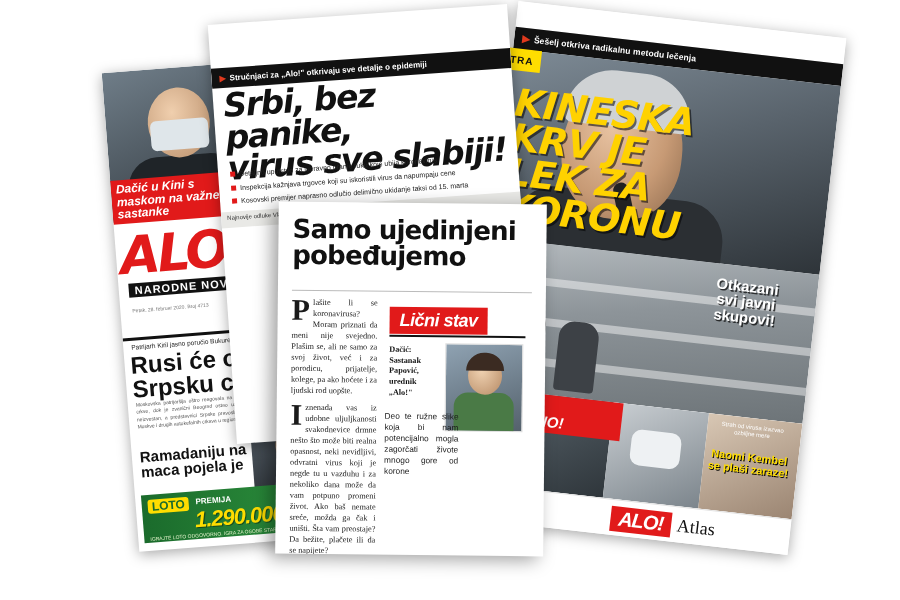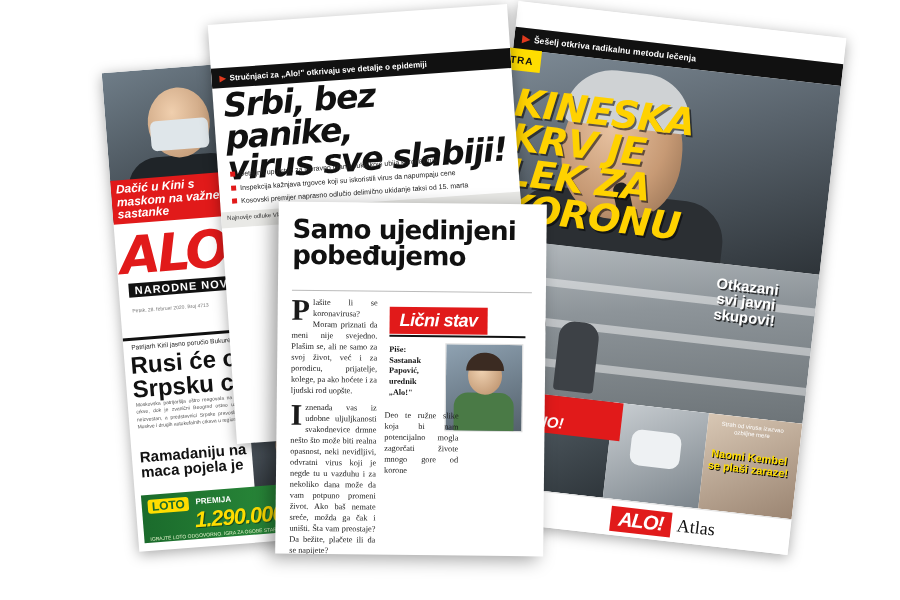--- a/index.html
+++ b/index.html
@@ -561,21 +561,21 @@
     float: left;
     font-size: 30px;
     line-height: 0.82;
     padding-right: 3px;
     font-weight: bold;
   }
   .f-col2 {
     position: absolute;
     left: 108px; top: 200px;
     width: 74px;
-    font-family: Liberation Serif, serif;
+    font-family: Liberation Sans, sans-serif;
     font-size: 8.3px;
     line-height: 1.32;
     color: #1a1a1a;
     text-align: justify;
   }
   .f-badge {
     position: absolute;
     left: 112px; top: 104px;
     background: #e11a1a;
     color: #fff;
@@ -754,21 +754,21 @@
 
     <div class="f-col">
       <p class="drop">Plašite li se koronavirusa? Moram priznati da meni nije svejedno. Plašim se, ali ne samo za svoj život, već i za porodicu, prijatelje, kolege, pa ako hoćete i za ljudski rod uopšte.</p>
       <p class="drop">Iznenada vas iz udobne uljuljkanosti svakodnevice drmne nešto što može biti realna opasnost, neki nevidljivi, odvratni virus koji je negde tu u vazduhu i za nekoliko dana može da vam potpuno promeni život. Ako baš nemate sreće, možda ga čak i uništi. Šta vam preostaje? Da bežite, plačete ili da se napijete?</p>
     </div>
 
     <div class="f-badge">Lični stav</div>
     <div class="f-badge-rule"></div>
 
     <div class="f-author">
-      <div>Piše:</div>
+      <div>Dačić:</div>
       <div>Sastanak Papović,</div>
       <div>urednik „Alo!"</div>
     </div>
 
     <div class="f-author-photo">
       <div class="shirt"></div>
       <div class="head"></div>
       <div class="hair"></div>
     </div>
 

